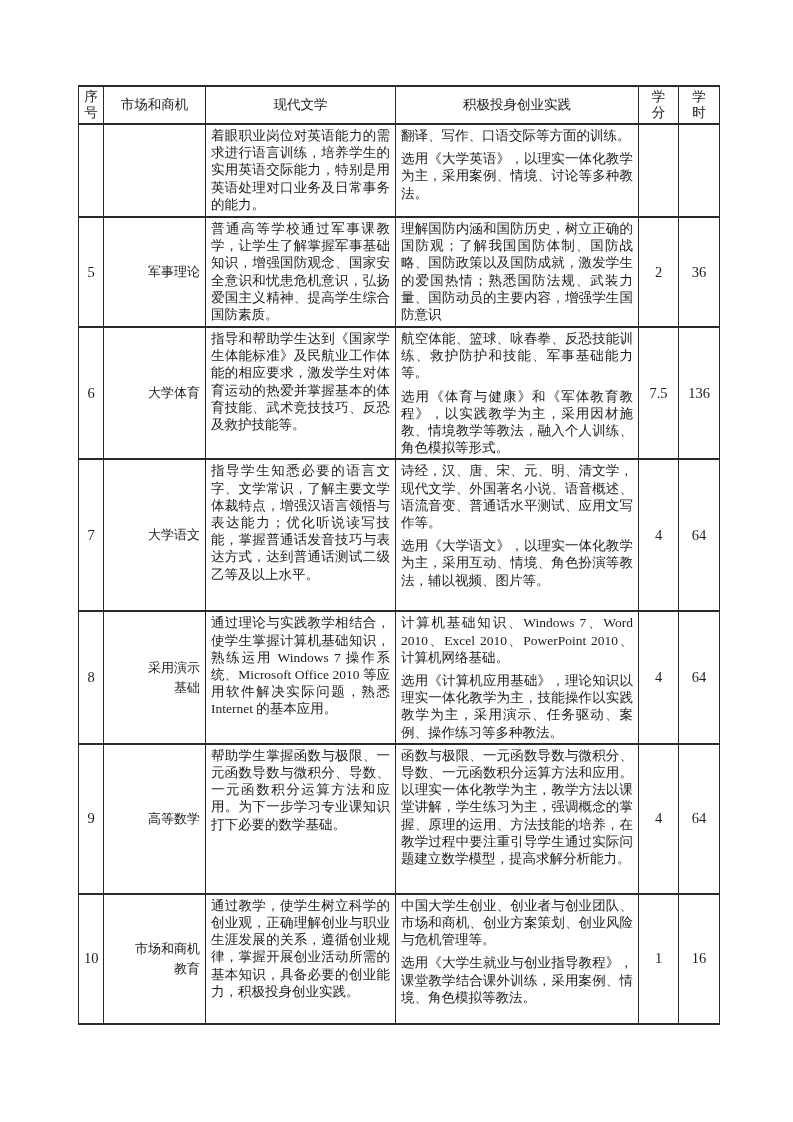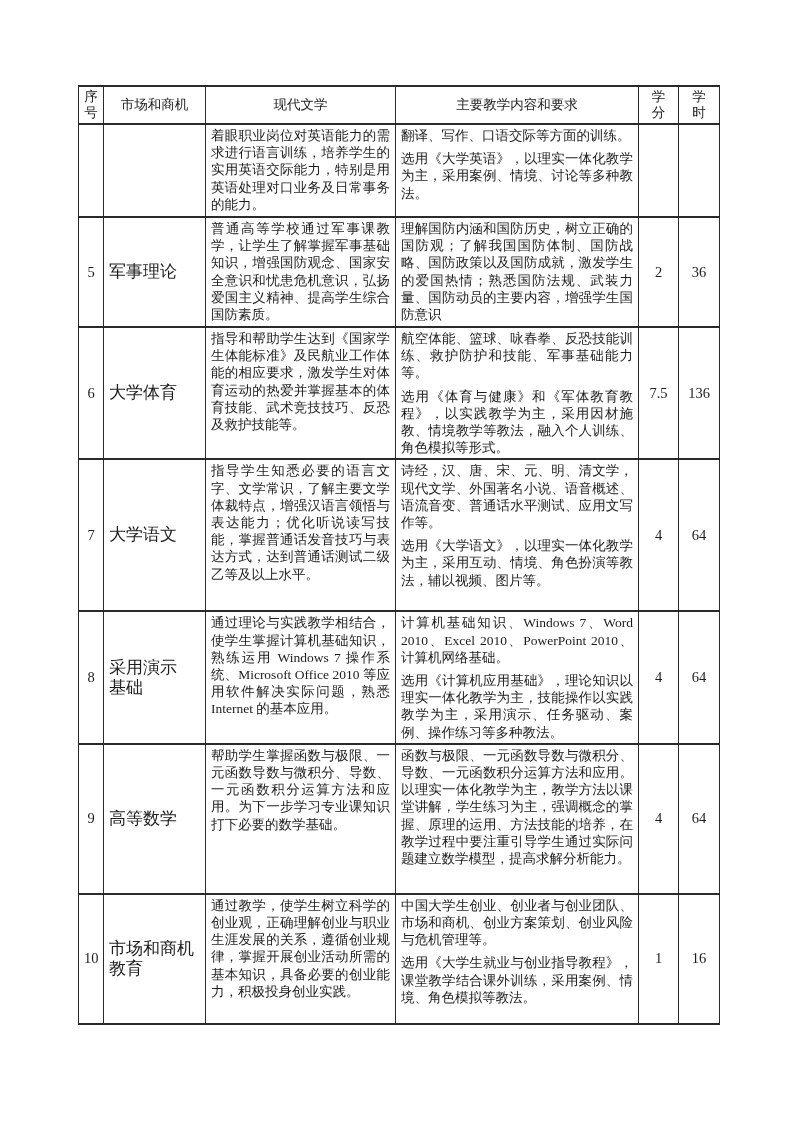--- a/index.html
+++ b/index.html
@@ -44,23 +44,23 @@
   tr.row-3  { height: 152px; }
   tr.row-4  { height: 122px; }
   tr.row-5  { height: 150px; }
   tr.row-6  { height: 130px; }
   .c-no, .c-num {
     text-align: center;
     vertical-align: middle;
     font-size: 14.5px;
   }
   .c-name {
-    text-align: left;
+    text-align: right;
     vertical-align: middle;
-    font-size: 17px;
+    font-size: 13px;
     line-height: 20px;
     white-space: pre-line;
   }
   .c-goal, .c-content { vertical-align: top; padding-top: 3px; }
   .c-goal p, .c-content p {
     margin: 0;
     font-size: 13.5px;
     line-height: 17.2px;
     text-align: justify;
     text-justify: inter-character;
@@ -79,21 +79,21 @@
       <col style="width:243px">
       <col style="width:40px">
       <col style="width:41px">
     </colgroup>
     <tbody>
       <tr class="hdr">
         <th>序
 号</th>
         <th>市场和商机</th>
         <th>现代文学</th>
-        <th>主要教学内容和要求</th>
+        <th>积极投身创业实践</th>
         <th>学
 分</th>
         <th>学
 时</th>
       </tr>
 
       <tr class="row-0">
         <td class="c-no"></td>
         <td class="c-name"></td>
         <td class="c-goal">

